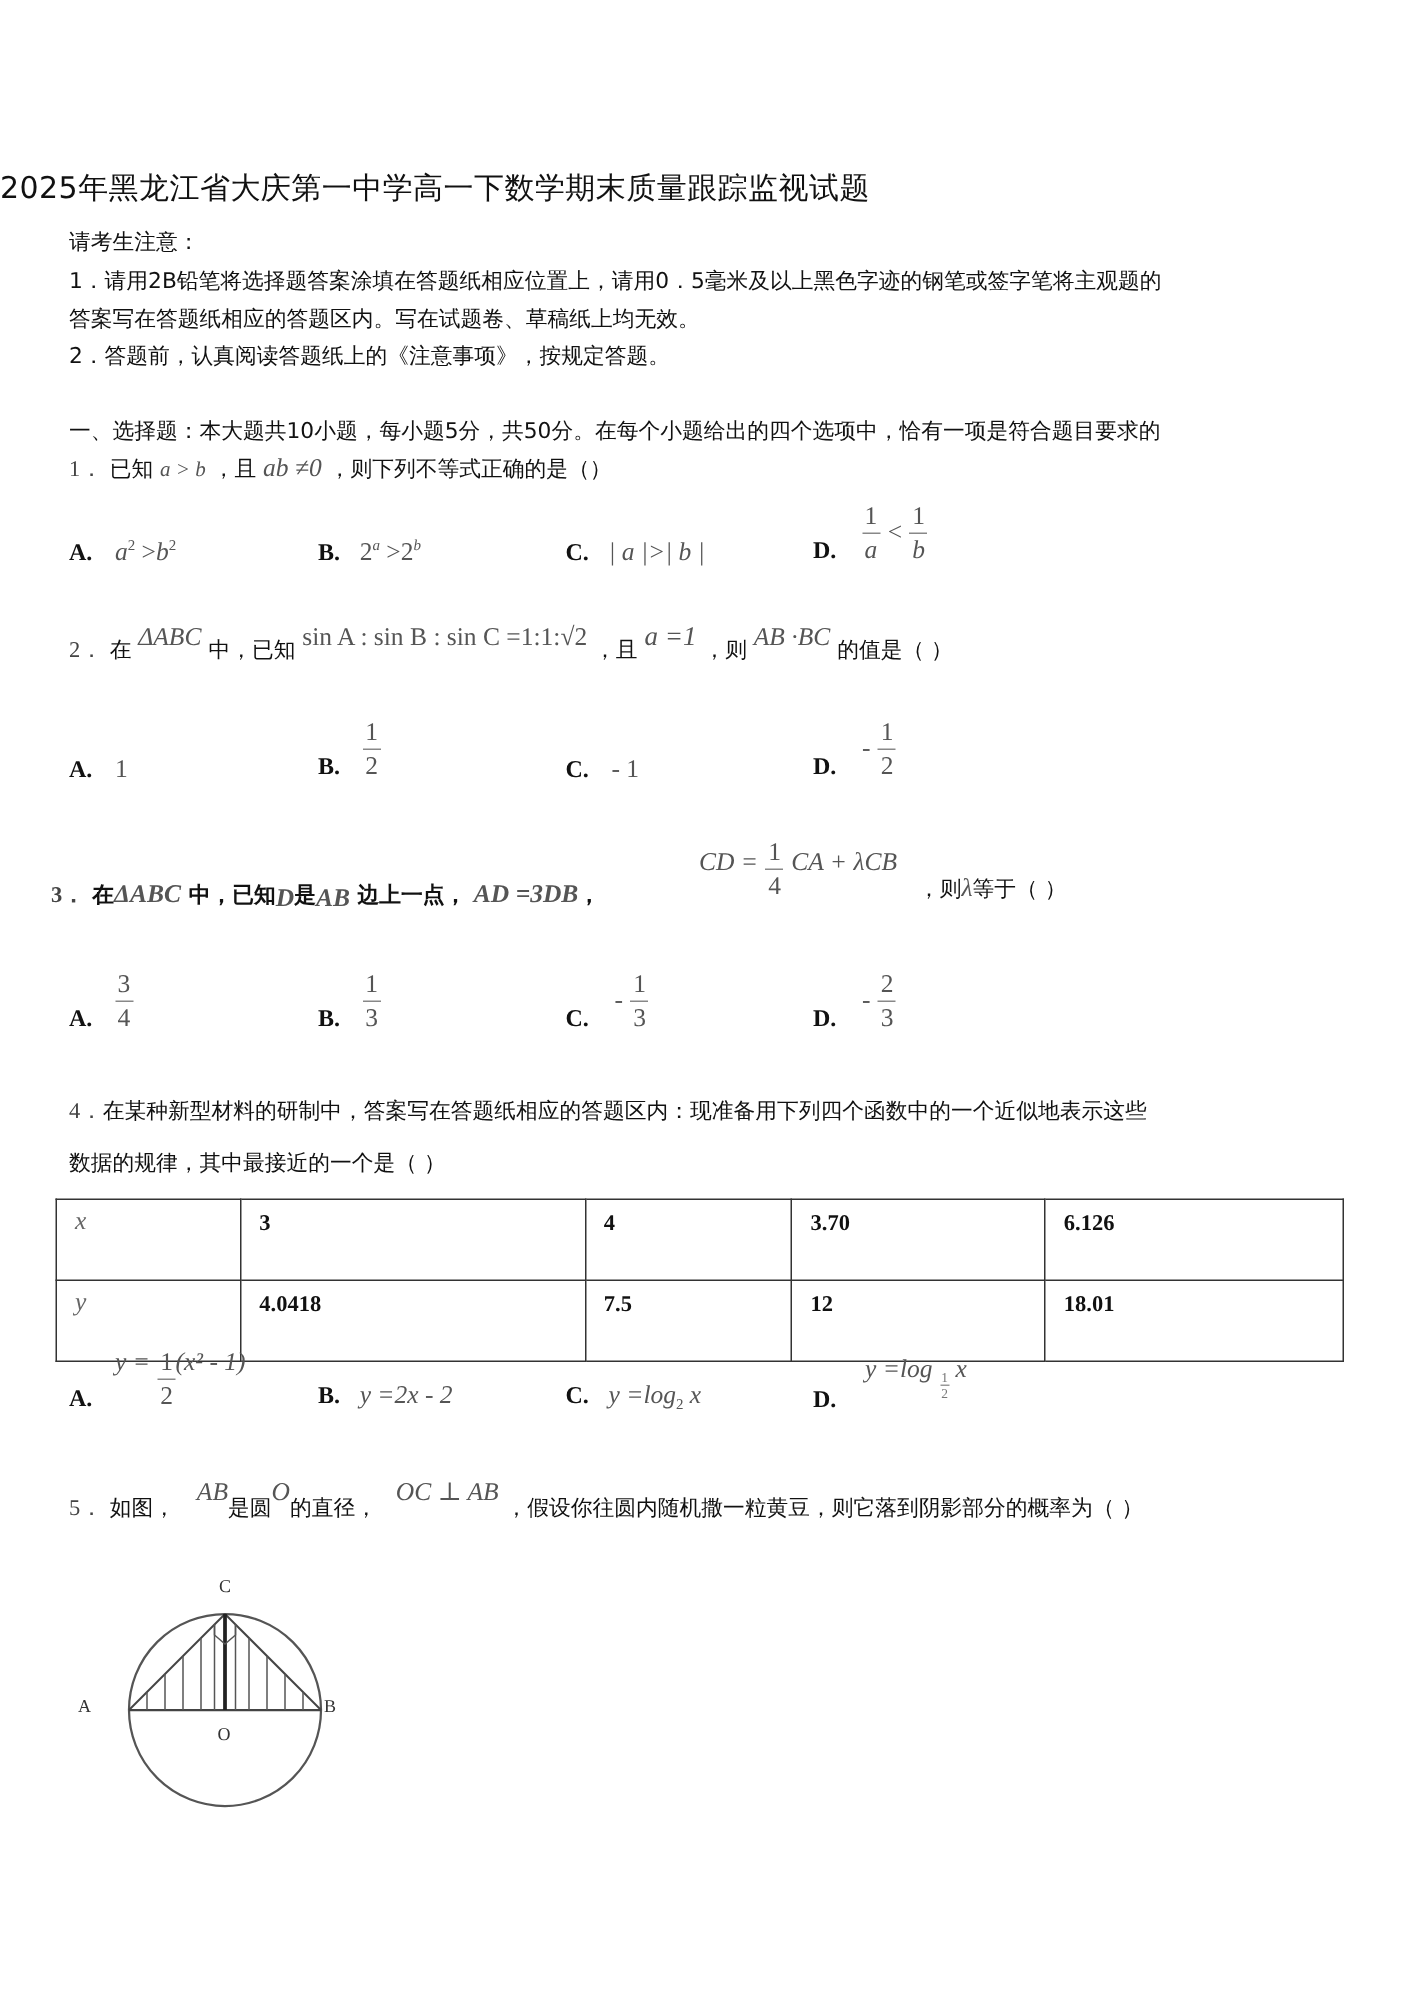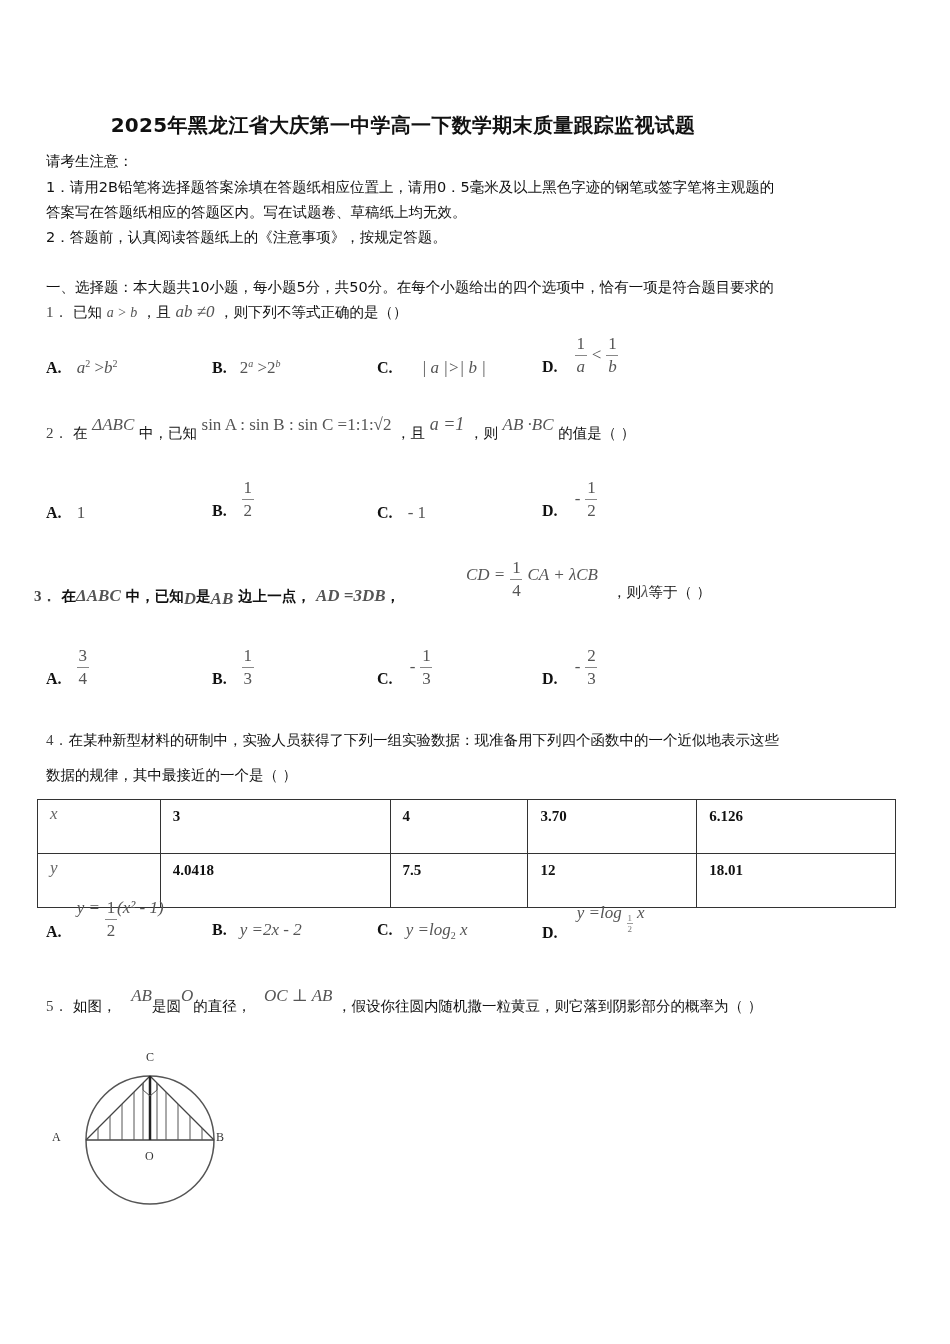--- a/index.html
+++ b/index.html
@@ -1,19 +1,19 @@
 <!DOCTYPE html>
 <html><head>
 <meta charset="utf-8">
 <style>
   html, body { margin: 0; padding: 0; background: #ffffff; }
   body { width: 950px; height: 1344px; position: relative; overflow: hidden;
          font-family: "DejaVu Sans", "Liberation Sans", sans-serif; color: #111; }
   .abs { position: absolute; white-space: nowrap; }
-  .title { left: 0; width: 806px; top: 112px; text-align: center; font-size: 20px; font-weight: bold; letter-spacing: 0.3px; }
+  .title { left: 0; width: 806px; top: 112px; font-size: 20px; font-weight: normal; letter-spacing: 0.3px; }
   .cn { font-size: 14.5px; }
   .m { font-family: "Liberation Serif", "DejaVu Serif", serif; font-style: italic; color: #555; font-size: 17px; }
   .mr { font-family: "Liberation Serif", "DejaVu Serif", serif; color: #555; font-size: 17px; }
   .opt { font-family: "Liberation Serif", "DejaVu Serif", serif; font-weight: bold; font-size: 16px; }
   .qnum { font-family: "Liberation Serif", "DejaVu Serif", serif; color: #444; font-size: 15px; }
   .frac { display: inline-flex; flex-direction: column; align-items: center; vertical-align: middle;
           font-family: "Liberation Serif", serif; color: #555; font-size: 17px; line-height: 20px; }
   .frac .bar { width: 12px; height: 1px; background: #888; margin: 1px 0; }
   .sup { font-size: 10px; vertical-align: super; }
   .sub { font-size: 10px; vertical-align: sub; }
@@ -45,21 +45,21 @@
 <div class="abs" style="left:46px;top:358px;">
   <span class="opt">A.</span>
   <span class="m" style="margin-left:10px">a</span><span class="sup mr">2</span><span class="mr"> &gt;</span><span class="m">b</span><span class="sup mr">2</span>
 </div>
 <div class="abs" style="left:212px;top:358px;">
   <span class="opt">B.</span>
   <span class="mr" style="margin-left:8px">2</span><span class="sup m">a</span><span class="mr"> &gt;</span><span class="mr">2</span><span class="sup m">b</span>
 </div>
 <div class="abs" style="left:377px;top:358px;">
   <span class="opt">C.</span>
-  <span class="m" style="margin-left:24px">| a |&gt;| b |</span>
+  <span class="m" style="margin-left:8px">| a |&gt;| b |</span>
 </div>
 <div class="abs" style="left:542px;top:334px;">
   <span class="opt" style="position:relative;top:12px">D.</span>
   <span class="frac" style="margin-left:12px">
       <span>1</span>
       <span class="bar"></span>
       <span class="m">a</span>
     </span>
   <span class="mr">&lt;</span>
   <span class="frac">
@@ -155,21 +155,21 @@
   <span class="opt" style="position:relative;top:12px">D.</span>
   <span class="mr" style="margin-left:12px">-</span>
   <span class="frac">
       <span>2</span>
       <span class="bar"></span>
       <span>3</span>
     </span>
 </div>
 
 <div class="abs cn" style="left:46px;top:731px;">
-  <span class="qnum">4．</span><span>在某种新型材料的研制中，实验人员获得了下列一组实验数据：现准备用下列四个函数中的一个近似地表示这些</span>
+  <span class="qnum">4．</span><span>在某种新型材料的研制中，答案写在答题纸相应的答题区内：现准备用下列四个函数中的一个近似地表示这些</span>
 </div>
 <div class="abs cn" style="left:46px;top:766px;">数据的规律，其中最接近的一个是（   ）</div>
 
 <table class="data">
   <colgroup>
       <col style="width:123px">
       <col style="width:230px">
       <col style="width:138px">
       <col style="width:169px">
       <col style="width:199px">

